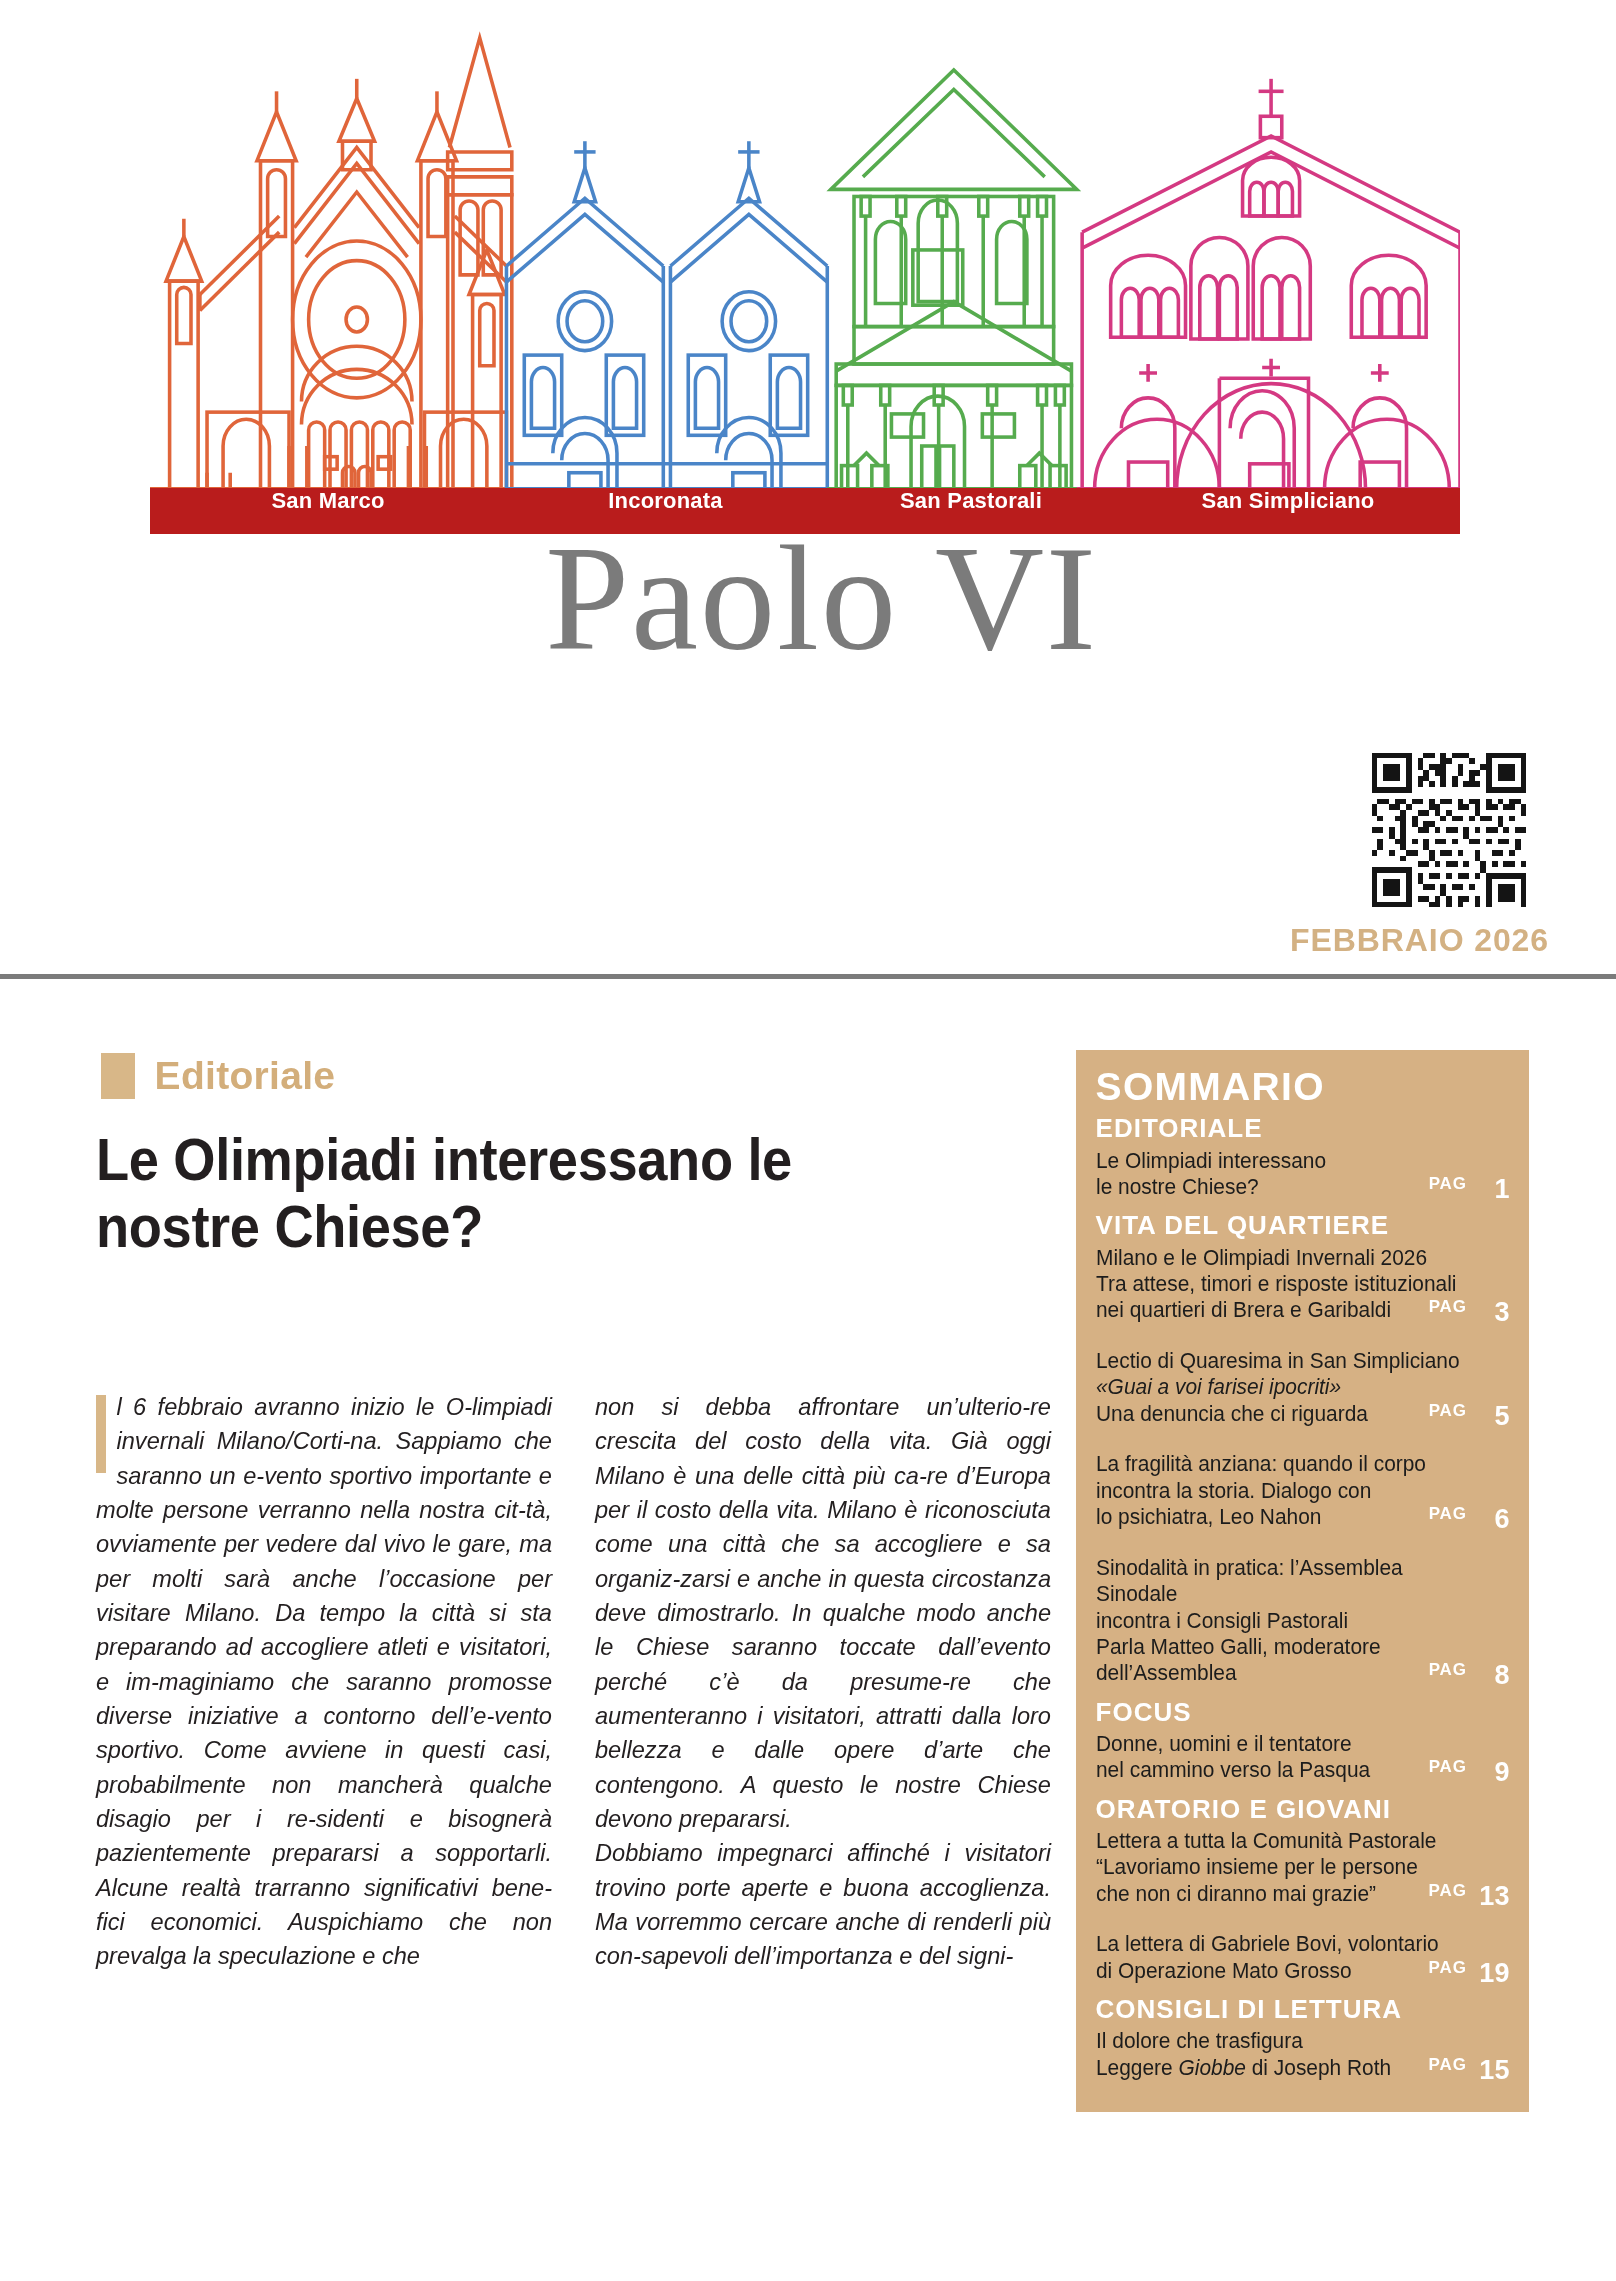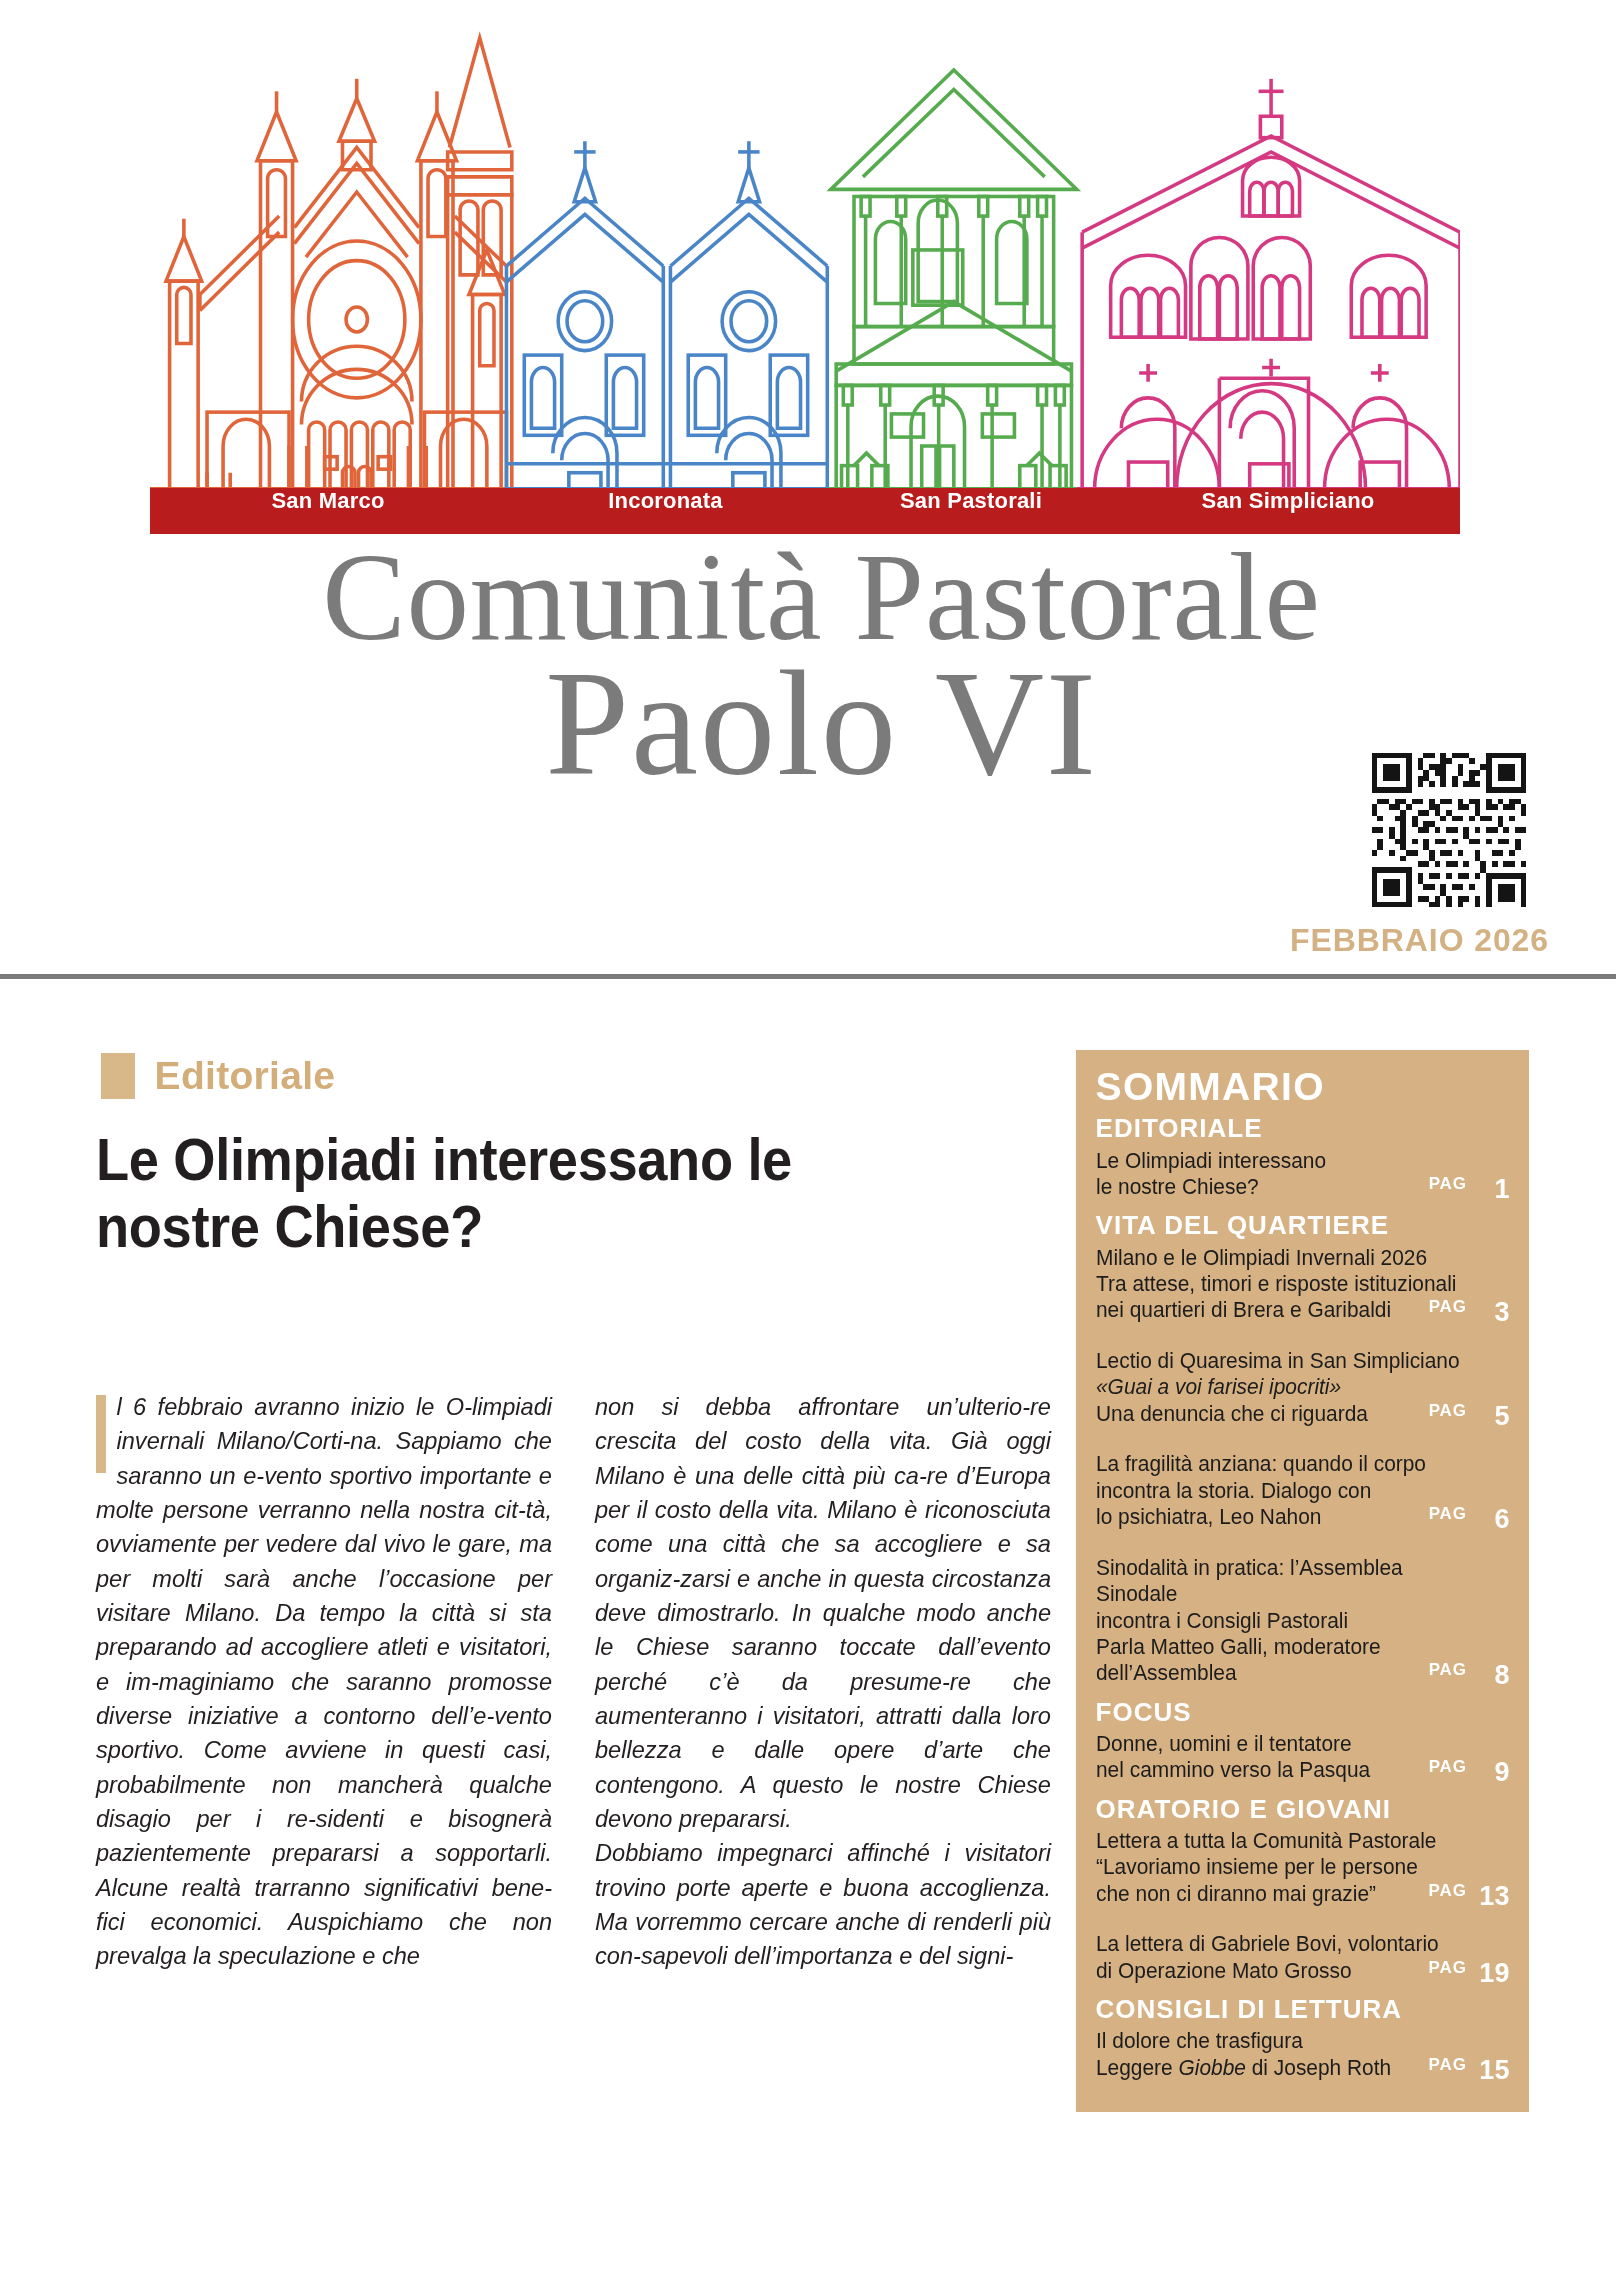--- a/index.html
+++ b/index.html
@@ -378,21 +378,20 @@
     </div>
 
     <div class="namebar">
       <span class="nb-1">San Marco</span>
       <span class="nb-2">Incoronata</span>
       <span class="nb-3">San Pastorali</span>
       <span class="nb-4">San Simpliciano</span>
     </div>
 
     <div class="title-block">
-      <div class="title-line1">Comunità Pastorale</div>
       <div class="title-line2">Paolo VI</div>
     </div>
 
     <div class="qr">
       <svg width="166" height="166" viewBox="0 0 29 29" shape-rendering="crispEdges">
         <rect width="29" height="29" fill="#ffffff"></rect>
         <g fill="#141414">
 
           <rect x="1" y="1" width="7" height="1"></rect>
             <rect x="1" y="7" width="7" height="1"></rect>

